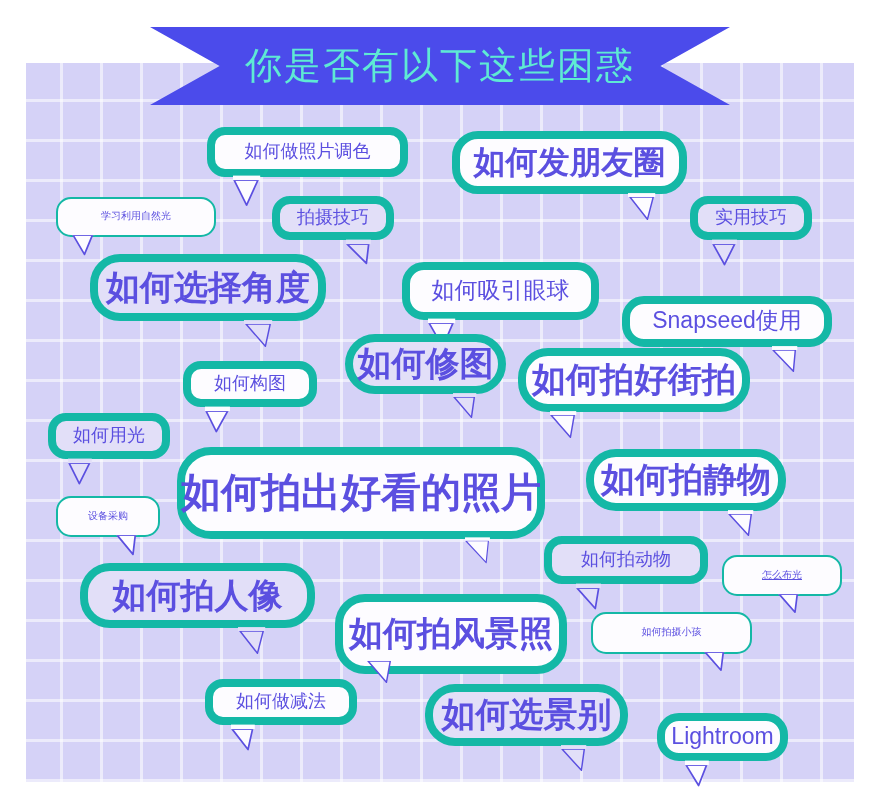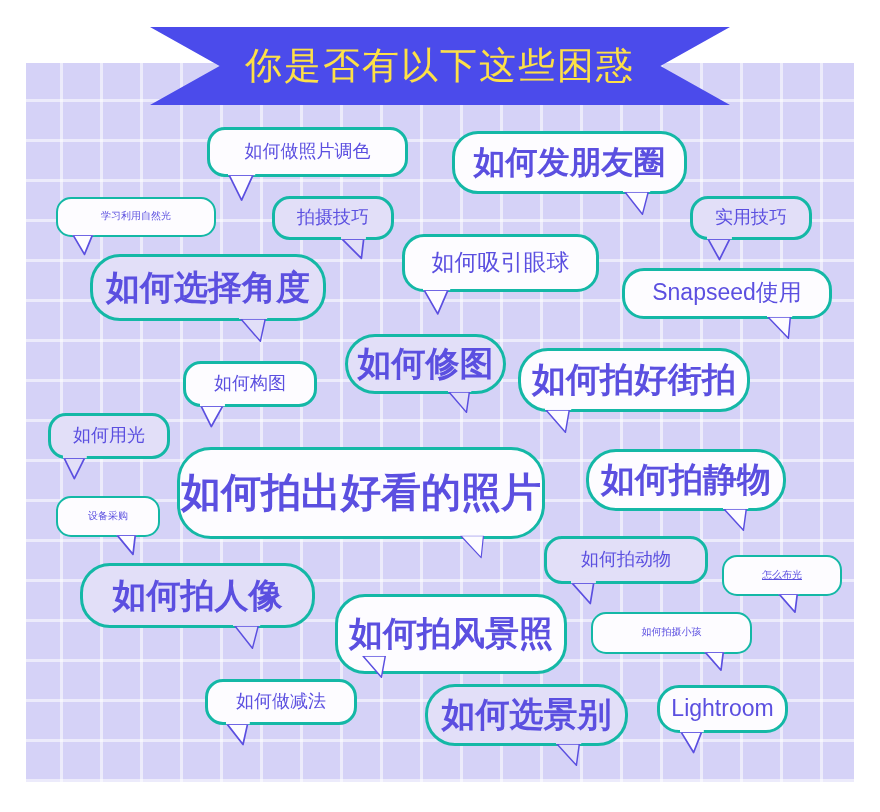--- a/index.html
+++ b/index.html
@@ -42,33 +42,33 @@
     width: 580px;
     height: 78px;
     background: #4b4beb;
     -webkit-clip-path: polygon(0 0, 100% 0, 100% 0, 88% 50%, 100% 100%, 0 100%, 12% 50%);
     clip-path: polygon(0 0, 100% 0, 88% 50%, 100% 100%, 0 100%, 12% 50%);
     display: flex;
     align-items: center;
     justify-content: center;
   }
   #banner-title {
-    color: #fde047;
+    color: #5eead4;
     font-size: 37px;
     letter-spacing: 2px;
     font-weight: 400;
     white-space: nowrap;
     line-height: 1;
     padding-bottom: 2px;
   }
   
   .bubble {
     position: absolute;
     box-sizing: border-box;
-    border: 3px solid #14b8a6;
+    border: 8px solid #14b8a6;
     border-radius: 22px;
     display: flex;
     align-items: center;
     justify-content: center;
     color: #5b4fe0;
     white-space: nowrap;
     line-height: 1;
   }
   .bubble .txt { display: block; padding-bottom: 2px; }
   .fill-white { background: #fdfcff; }
@@ -83,21 +83,21 @@
   }
   .tail {
     width: 34px;
     height: 34px;
     overflow: visible;
   }
 
   
   .s-xs { font-size: 10px; border-width: 2.5px; border-radius: 15px; }
   .s-sm { font-size: 18px; border-radius: 18px; }
-  .s-md { font-size: 23px; border-radius: 22px; }
+  .s-md { font-size: 23px; border-radius: 22px; margin-top: 28px; }
   .s-lg { font-size: 32px; font-weight: bold; border-radius: 26px; }
   .s-xl { font-size: 34px; font-weight: bold; border-radius: 30px; }
   .s-xxl{ font-size: 40px; font-weight: bold; border-radius: 34px; }
 </style>
 </head>
 <body>
 
 <div id="stage">
 
   <div id="canvas"></div>

